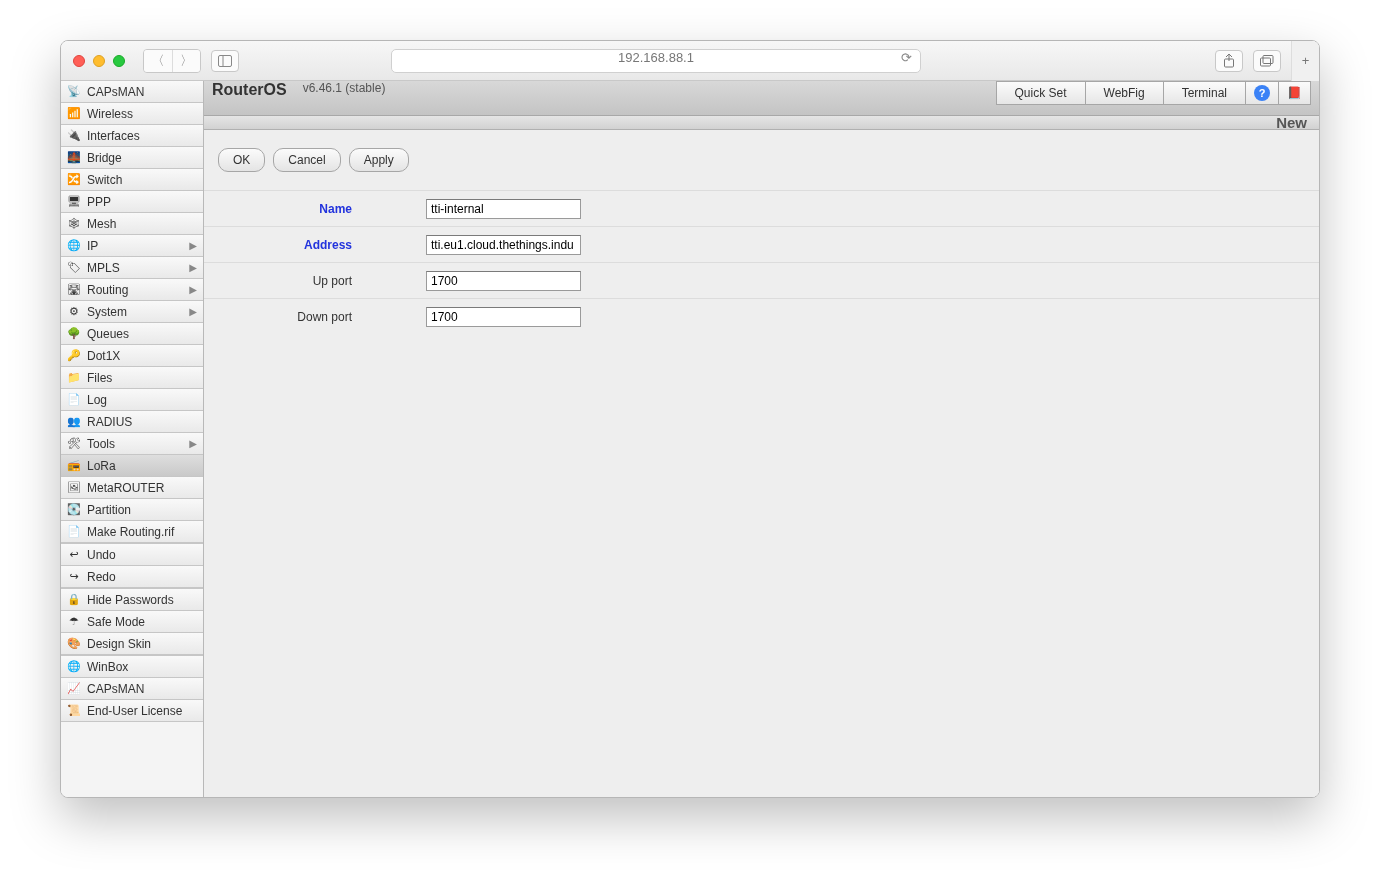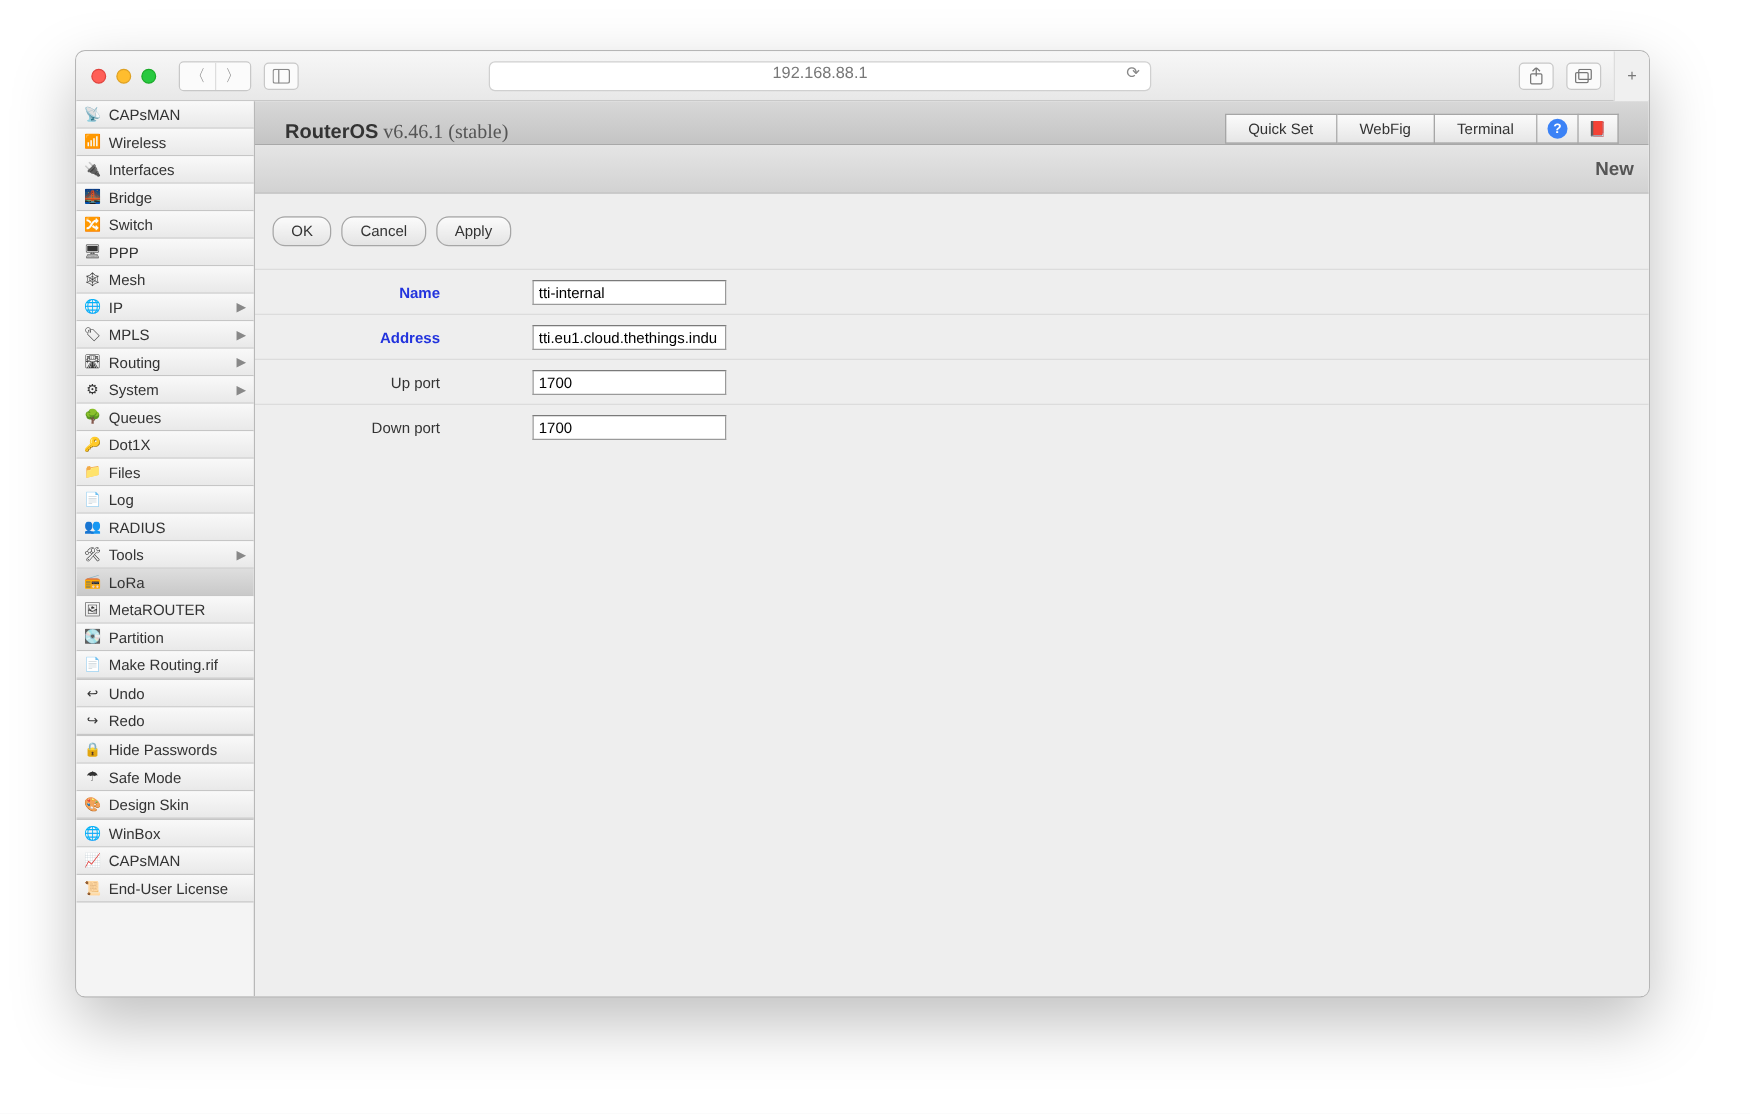--- a/index.html
+++ b/index.html
@@ -87,38 +87,38 @@
   .mitem.active { background: linear-gradient(#dedede,#c9c9c9); }
   .mitem .label { flex:1; white-space:nowrap; overflow:hidden; text-overflow:ellipsis; }
   .mitem .exp { color:#888; font-size:10px; }
   .micon { width:14px; height:14px; display:inline-flex; align-items:center; justify-content:center; font-size:11px; }
   
   .main { flex:1; display:flex; flex-direction:column; background:#eee; }
   .mheader {
     height: 35px;
     background: linear-gradient(#d8d8d8,#c4c4c4);
     border-bottom: 1px solid #a8a8a8;
-    display:flex; align-items:flex-end; padding:0 24px;
-    gap:4px;
+    display:flex; align-items:flex-start; padding:0 8px;
+    gap:16px;
   }
   .mtitle { font-weight:bold; color:#333; font-size:16px; }
-  .msub { color:#555; font-size:16px;font-family:Liberation Serif, serif; }
+  .msub { color:#555; font-size:12px; }
   .tabs { margin-left:auto; display:flex; height:24px;border-radius:11px; }
   .tab {
     padding: 0 18px;
     border: 1px solid #a6a6a6;
     background: linear-gradient(#fbfbfb,#e6e6e6);
     display:flex; align-items:center;
     font-size:12px; color:#333; cursor:pointer;
   }
   .tab + .tab { border-left:none; }
   .tab.icon { padding:0 8px; }
   .tab .helpdot { width:16px; height:16px; border-radius:50%; background:#3b82f6; color:#fff; display:flex; align-items:center; justify-content:center; font-size:11px; font-weight:bold;}
   .subheader {
-    height: 39px;
+    height: 14px;
     background: linear-gradient(#e5e5e5,#d2d2d2);
     border-bottom:1px solid #b0b0b0;
     display:flex; align-items:center; justify-content:flex-end;
     padding:0 12px;
     font-weight:bold; color:#555; font-size:15px;
   }
   .form-area { padding: 12px 0 0 0; background:#eee; flex:1; }
   .btnrow { display:flex; gap:8px; padding: 6px 14px 18px 14px; }
   .btn {
     height: 24px;

